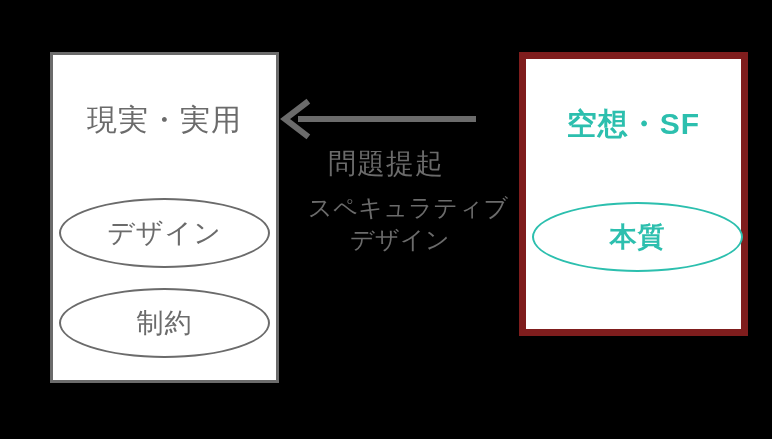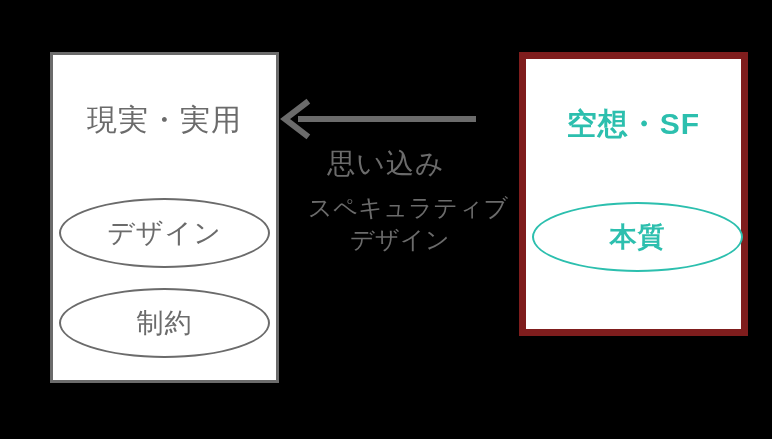--- a/index.html
+++ b/index.html
@@ -158,20 +158,20 @@
   </div>
 
   <div class="connector">
     <svg width="212" height="46" viewBox="0 0 212 46">
       <line x1="196" y1="23" x2="18" y2="23" stroke="#6b6b6b" stroke-width="6"></line>
       <polyline points="26,7 5,23 26,39" fill="none" stroke="#6b6b6b" stroke-width="6" stroke-linecap="square" stroke-linejoin="miter"></polyline>
     </svg>
   </div>
 
   <div class="center-labels">
-    <div class="center-primary">思い込み</div>
+    <div class="center-primary">問題提起</div>
     <div class="center-secondary">
       <div class="line">スペキュラティブ</div>
       <div class="line">デザイン</div>
     </div>
   </div>
 
 </div>
 
 </body></html>

